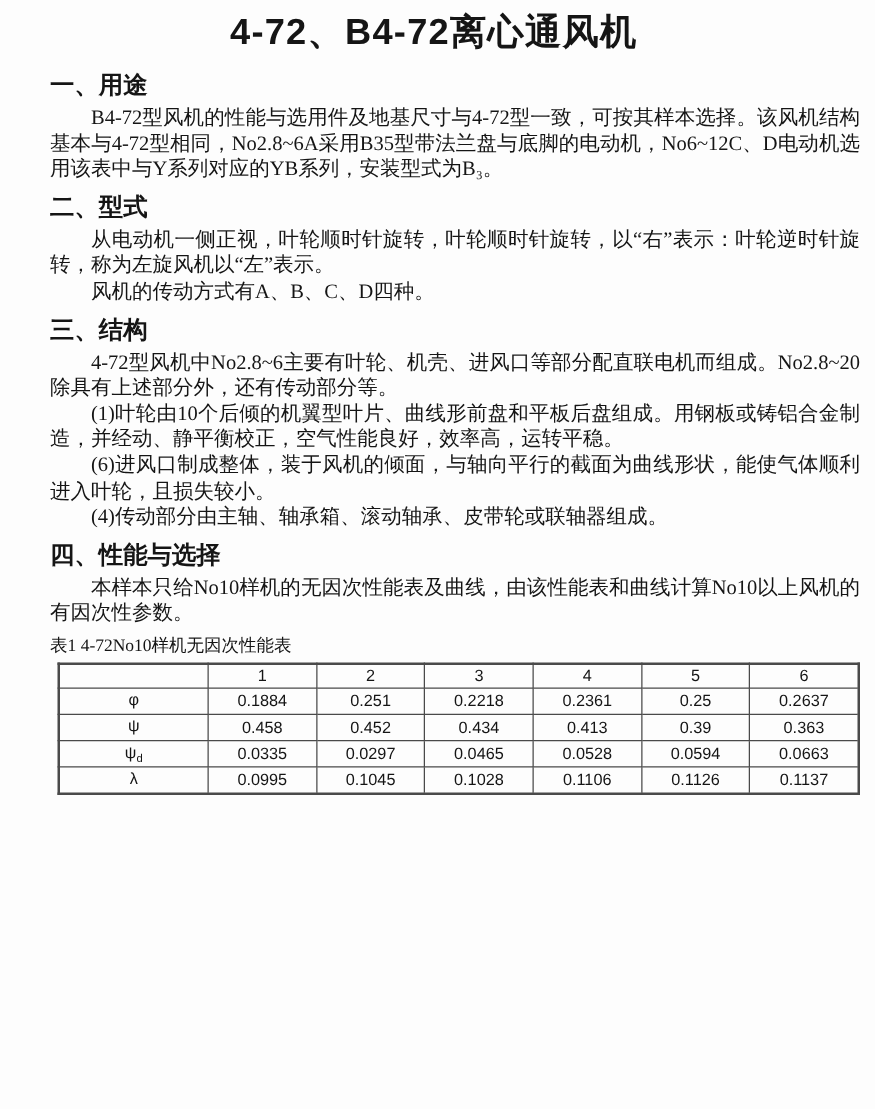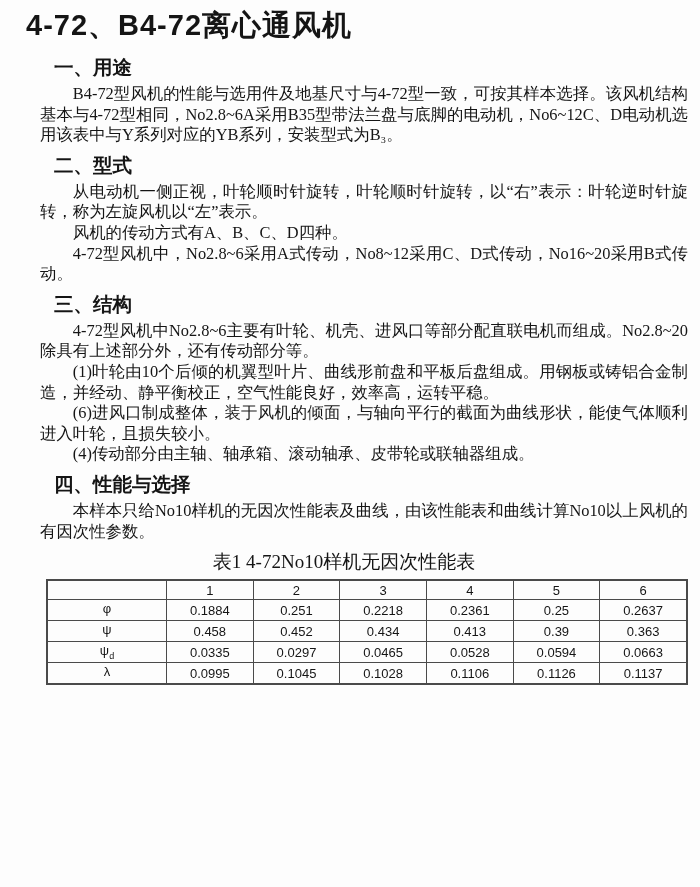--- a/index.html
+++ b/index.html
@@ -6,34 +6,34 @@
   body {
     width: 700px; height: 887px; overflow: hidden;
     background: #fdfdfd; color: #151515;
     font-family: "Liberation Serif", "DejaVu Serif", serif;
   }
   .page { padding: 4px 12px 0 40px; box-sizing: border-box; }
 
   .doc-title {
     font-family: "Liberation Sans", "DejaVu Sans", sans-serif;
     font-size: 29px; font-weight: 700;
-    text-align: left; margin: 2px 20px 8px -14px;
+    text-align: center; margin: 2px 20px 8px -14px;
     letter-spacing: 1px;
   }
   .sec-head {
     font-family: "Liberation Sans", "DejaVu Sans", sans-serif;
     font-size: 19.5px; font-weight: 700;
-    margin: 6px 0 3px 14px;
+    margin: 6px 0 3px 0;
   }
   .para {
     font-size: 16.4px; line-height: 20.6px;
     margin: 0; text-indent: 2em; text-align: justify;
   }
   .table-caption {
-    font-size: 19px; text-align: center;
+    font-size: 14px; text-align: left;
     margin: 7px 40px 4px 0;
   }
   table.perf {
     border-collapse: collapse;
     margin: 0 0 0 6px;
     border: 2px solid #4a4a4a;
     font-family: "Liberation Sans", "DejaVu Sans", sans-serif;
   }
   table.perf td {
     border: 1px solid #4a4a4a;
@@ -54,21 +54,20 @@
 
   <section>
     <h2 class="sec-head">一、用途</h2>
     <p class="para">B4-72型风机的性能与选用件及地基尺寸与4-72型一致，可按其样本选择。该风机结构基本与4-72型相同，No2.8~6A采用B35型带法兰盘与底脚的电动机，No6~12C、D电动机选用该表中与Y系列对应的YB系列，安装型式为B₃。</p>
   </section>
 
   <section>
     <h2 class="sec-head">二、型式</h2>
     <p class="para">从电动机一侧正视，叶轮顺时针旋转，叶轮顺时针旋转，以“右”表示：叶轮逆时针旋转，称为左旋风机以“左”表示。</p>
     <p class="para">风机的传动方式有A、B、C、D四种。</p>
-    <p class="para">4-72型风机中，No2.8~6采用A式传动，No8~12采用C、D式传动，No16~20采用B式传动。</p>
   </section>
 
   <section>
     <h2 class="sec-head">三、结构</h2>
     <p class="para">4-72型风机中No2.8~6主要有叶轮、机壳、进风口等部分配直联电机而组成。No2.8~20除具有上述部分外，还有传动部分等。</p>
     <p class="para">(1)叶轮由10个后倾的机翼型叶片、曲线形前盘和平板后盘组成。用钢板或铸铝合金制造，并经动、静平衡校正，空气性能良好，效率高，运转平稳。</p>
     <p class="para">(6)进风口制成整体，装于风机的倾面，与轴向平行的截面为曲线形状，能使气体顺利进入叶轮，且损失较小。</p>
     <p class="para">(4)传动部分由主轴、轴承箱、滚动轴承、皮带轮或联轴器组成。</p>
   </section>
 

